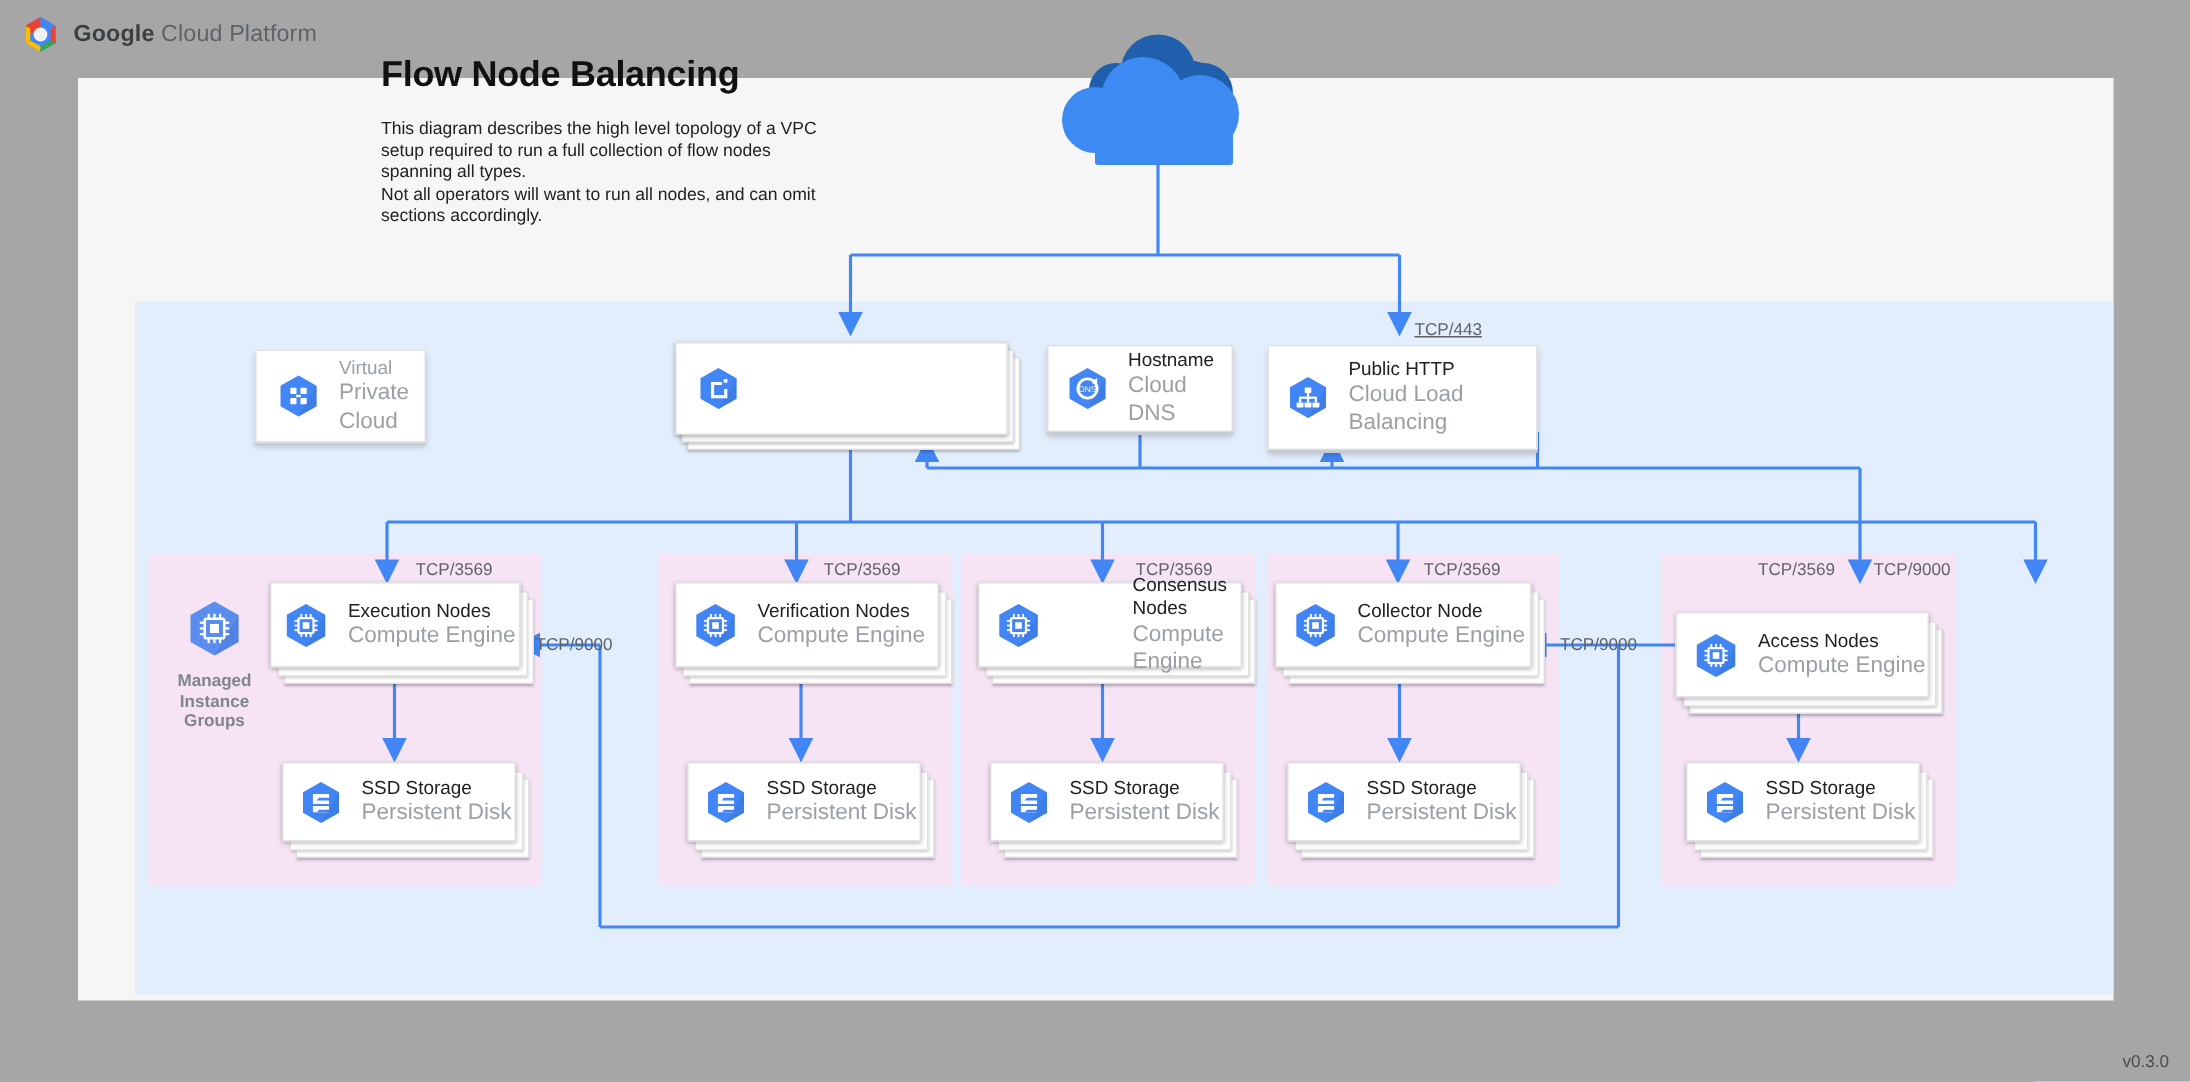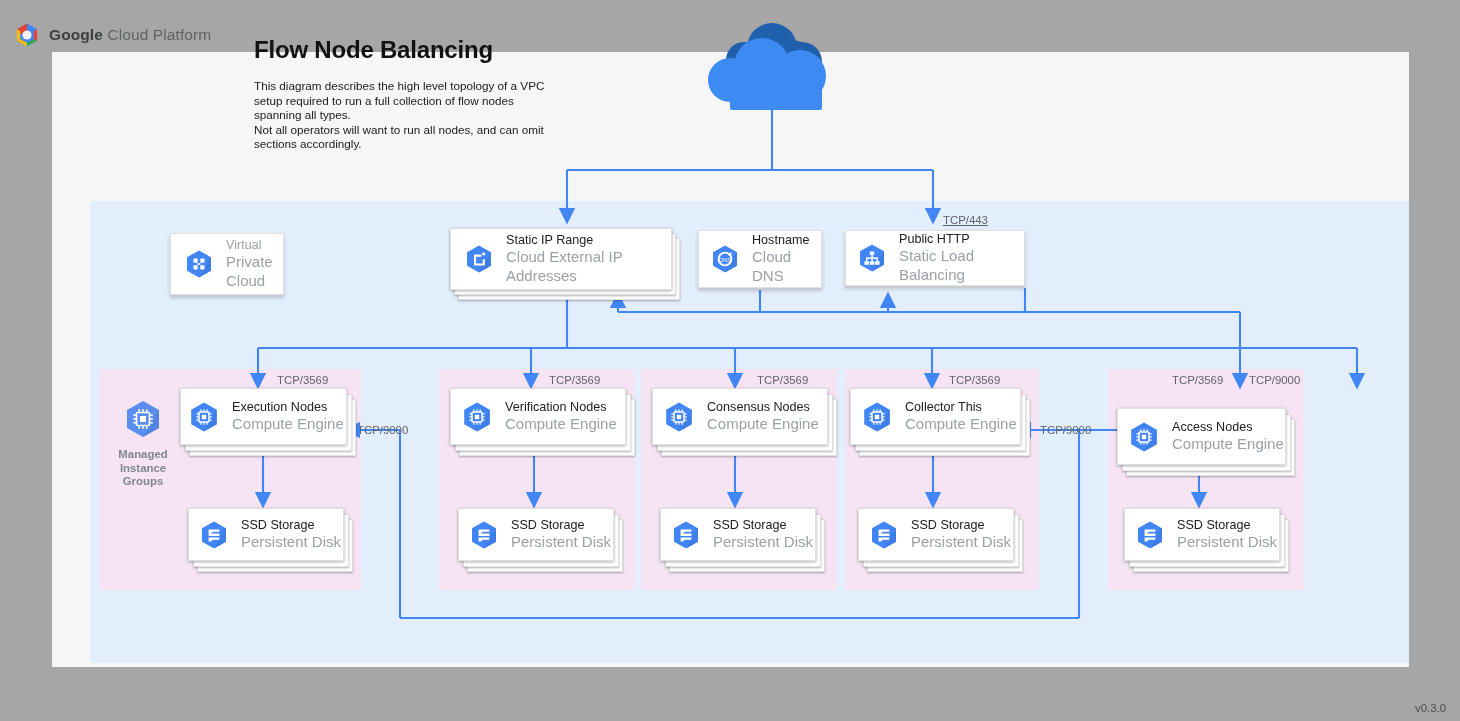--- a/index.html
+++ b/index.html
@@ -4,21 +4,21 @@
 <title>Flow Node Operations</title>
 <style>
   html,body{margin:0;padding:0;}
   body{
     width:1460px;height:721px;
     background:#a6a6a6;
     font-family:"Liberation Sans", sans-serif;
     overflow:hidden;position:relative;
   }
   
-  #gcp-header{position:absolute;left:0;top:16px;width:1460px;height:38px;display:flex;align-items:center;}
+  #gcp-header{position:absolute;left:0;top:4px;width:1460px;height:38px;display:flex;align-items:center;}
   #gcp-logo{margin-left:14px;width:26px;height:26px;}
   #gcp-wordmark{margin-left:9px;font-size:15.5px;color:#5f6368;letter-spacing:.1px;}
   #gcp-wordmark b{color:#3c4043;font-weight:bold;}
 
   
   #canvas{position:absolute;left:52px;top:52px;width:1357px;height:615px;background:#f6f6f6;}
 
   
   #diagram-title{position:absolute;left:254px;top:36px;font-size:24px;font-weight:bold;color:#111;letter-spacing:-.2px;}
   #diagram-desc{position:absolute;left:254px;top:79px;width:300px;font-size:11.7px;line-height:14.6px;color:#202124;}
@@ -177,24 +177,20 @@
   <div class="sheet s2" style="left:8px;top:10px;width:222px;height:62px;"></div>
   <div class="sheet s1" style="left:4px;top:5px;width:222px;height:62px;"></div>
   <div class="sheet front" style="left:0;top:0;width:222px;height:62px;">
     <div class="body">
       <svg class="ic" viewBox="0 0 32 32">
         <path d="M16 2.4 L28 9.2 L28 22.8 L16 29.6 L4 22.8 L4 9.2 Z" fill="#4285f4"></path>
         <path d="M16 29.6 L28 22.8 L28 9.2 Z" fill="#3b77db" opacity=".55"></path>
         <path d="M11 11.6 h7.4 v2.1 h-5.3 v6.7 h6.7 v-4.1 h2.1 v6.2 h-10.9 Z" fill="#fff"></path>
         <rect x="19.4" y="9.6" width="2.6" height="2.6" rx=".5" fill="#fff"></rect>
       </svg>
-      <div class="txt">
-        <span class="t1">Static IP Range</span>
-        <span class="t2">Cloud External IP Addresses</span>
-      </div>
     </div>
   </div>
 </div>
 
 <div class="card flat" style="left:698px;top:230px;width:126px;height:62px;">
   <div class="sheet front" style="left:0;top:0;width:124px;height:58px;">
     <div class="body" style="padding-left:10px;">
       <svg class="ic" viewBox="0 0 32 32">
         <path d="M16 2.4 L28 9.2 L28 22.8 L16 29.6 L4 22.8 L4 9.2 Z" fill="#4285f4"></path>
         <path d="M16 29.6 L28 22.8 L28 9.2 Z" fill="#3b77db" opacity=".55"></path>
@@ -204,40 +200,40 @@
       </svg>
       <div class="txt">
         <span class="t1">Hostname</span>
         <span class="t2">Cloud DNS</span>
       </div>
     </div>
   </div>
 </div>
 
 <div class="card flat" style="left:845px;top:230px;width:182px;height:62px;">
-  <div class="sheet front" style="left:0;top:0;width:180px;height:56px;">
+  <div class="sheet front" style="left:0;top:0;width:180px;height:70px;">
     <div class="body" style="padding-left:10px;">
       <svg class="ic" viewBox="0 0 32 32">
         <path d="M16 2.4 L28 9.2 L28 22.8 L16 29.6 L4 22.8 L4 9.2 Z" fill="#4285f4"></path>
         <path d="M16 29.6 L28 22.8 L28 9.2 Z" fill="#3b77db" opacity=".55"></path>
         <g fill="#fff">
           <rect x="13.8" y="9.4" width="4.4" height="3.6" rx=".5"></rect>
           <rect x="15.3" y="13" width="1.5" height="3.2"></rect>
           <rect x="10" y="15.4" width="12" height="1.5"></rect>
           <rect x="10" y="16.9" width="1.5" height="2.4"></rect>
           <rect x="15.3" y="16.9" width="1.5" height="2.4"></rect>
           <rect x="20.5" y="16.9" width="1.5" height="2.4"></rect>
           <rect x="8.4" y="19.3" width="4.6" height="3.4" rx=".5"></rect>
           <rect x="13.7" y="19.3" width="4.6" height="3.4" rx=".5"></rect>
           <rect x="19" y="19.3" width="4.6" height="3.4" rx=".5"></rect>
         </g>
       </svg>
       <div class="txt">
         <span class="t1">Public HTTP</span>
-        <span class="t2">Static Load Balancing</span>
+        <span class="t2">Cloud Load Balancing</span>
       </div>
     </div>
   </div>
 </div>
 
 <svg id="mig-icon" viewBox="0 0 42 42">
   <path d="M21 3 L37 12 L37 30 L21 39 L5 30 L5 12 Z" fill="#5b8def"></path>
   <path d="M21 39 L37 30 L37 12 Z" fill="#4a7ad9" opacity=".5"></path>
   <g fill="none" stroke="#fff" stroke-width="1.7">
     <rect x="14.5" y="14.5" width="13" height="13" rx="1.2"></rect>
@@ -365,21 +361,21 @@
         <span class="t2">Persistent Disk</span>
       </div>
     </div>
   </div>
 </div>
 
 <div class="card big" style="left:652px;top:388px;width:185px;height:68px;">
   <div class="sheet s2" style="left:9px;top:11px;width:176px;height:57px;"></div>
   <div class="sheet s1" style="left:4.5px;top:5.5px;width:176px;height:57px;"></div>
   <div class="sheet front" style="left:0;top:0;width:176px;height:57px;">
-    <div class="body" style="padding-left:9px;">
+    <div class="body" style="padding-left:9px;gap:48px;">
       <svg class="ic" viewBox="0 0 34 34">
         <path d="M17 2.6 L29.8 9.8 L29.8 24.2 L17 31.4 L4.2 24.2 L4.2 9.8 Z" fill="#4285f4"></path>
         <path d="M17 31.4 L29.8 24.2 L29.8 9.8 Z" fill="#3b77db" opacity=".55"></path>
         <rect x="12" y="12" width="10" height="10" rx="1" fill="none" stroke="#fff" stroke-width="1.5"></rect>
         <rect x="14.8" y="14.8" width="4.4" height="4.4" fill="#fff"></rect>
         <g fill="#fff">
           <rect x="13.3" y="9.3" width="1.2" height="2.3"></rect>
             <rect x="16.4" y="9.3" width="1.2" height="2.3"></rect>
             <rect x="19.5" y="9.3" width="1.2" height="2.3"></rect>
           <rect x="13.3" y="22.4" width="1.2" height="2.3"></rect>
@@ -440,21 +436,21 @@
             <rect x="19.5" y="22.4" width="1.2" height="2.3"></rect>
           <rect x="9.3" y="13.3" width="2.3" height="1.2"></rect>
             <rect x="9.3" y="16.4" width="2.3" height="1.2"></rect>
             <rect x="9.3" y="19.5" width="2.3" height="1.2"></rect>
           <rect x="22.4" y="13.3" width="2.3" height="1.2"></rect>
             <rect x="22.4" y="16.4" width="2.3" height="1.2"></rect>
             <rect x="22.4" y="19.5" width="2.3" height="1.2"></rect>
         </g>
       </svg>
       <div class="txt">
-        <span class="t1">Collector This</span>
+        <span class="t1">Collector Node</span>
         <span class="t2">Compute Engine</span>
       </div>
     </div>
   </div>
 </div>
 <div class="card" style="left:858px;top:508px;width:165px;height:68px;">
   <div class="sheet s2" style="left:9px;top:11px;width:156px;height:53px;"></div>
   <div class="sheet s1" style="left:4.5px;top:5.5px;width:156px;height:53px;"></div>
   <div class="sheet front" style="left:0;top:0;width:156px;height:53px;">
     <div class="body" style="padding-left:9px;">

